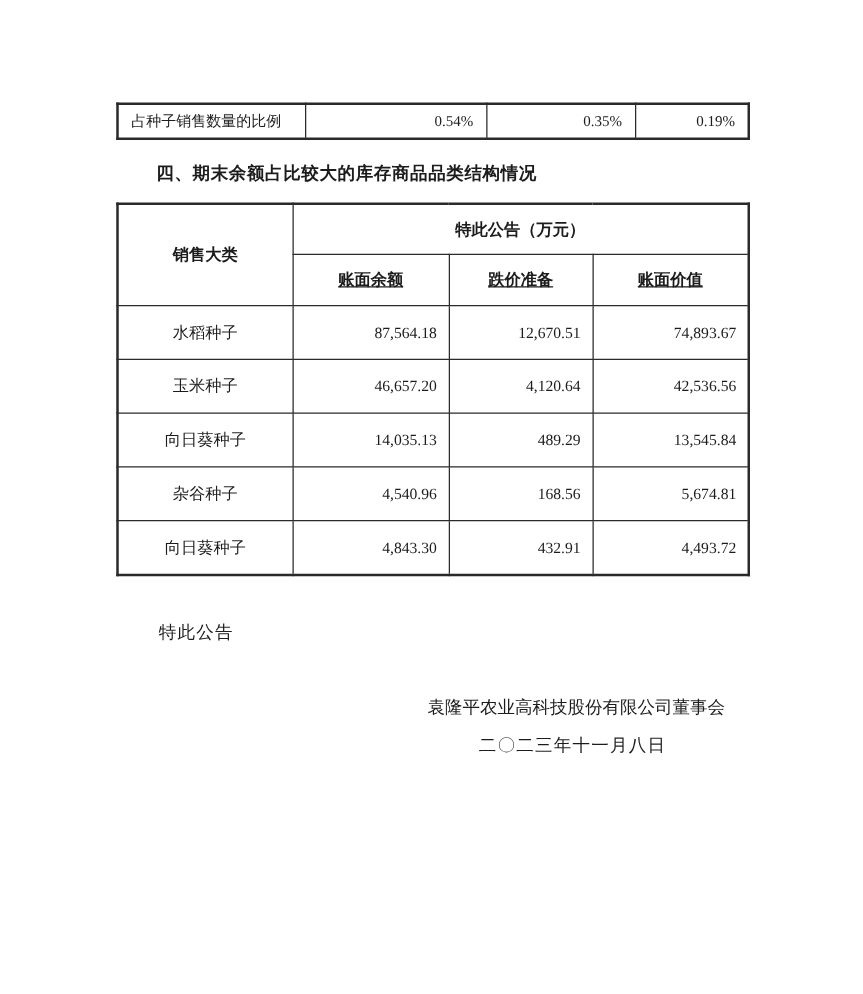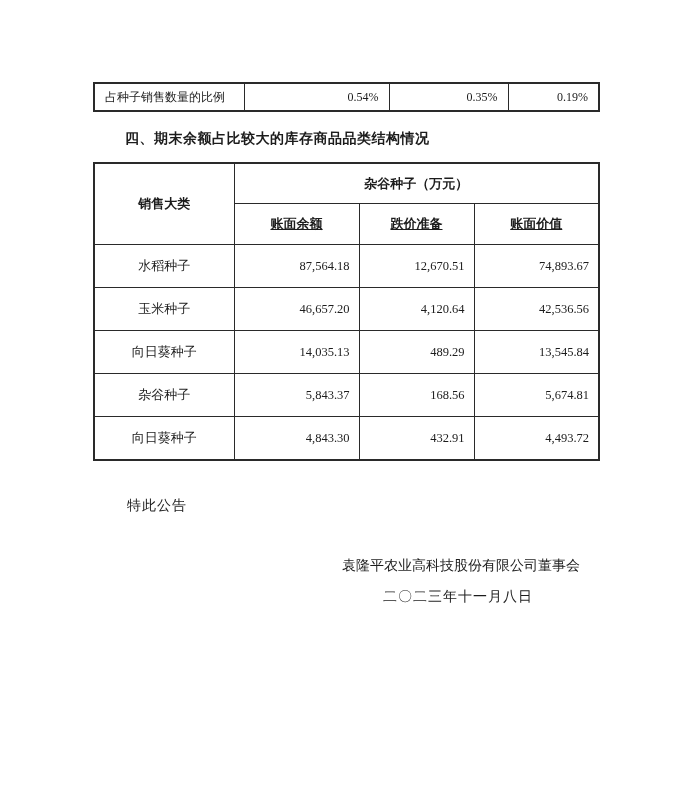--- a/index.html
+++ b/index.html
@@ -141,21 +141,21 @@
   <table class="doc-table main-table">
     <colgroup>
       <col style="width:140px">
       <col style="width:125px">
       <col style="width:115px">
       <col style="width:125px">
     </colgroup>
     <tbody>
       <tr>
         <td class="hdr" rowspan="2">销售大类</td>
-        <td class="hdr group-hdr" colspan="3">杂谷种子（万元）</td>
+        <td class="hdr group-hdr" colspan="3">特此公告（万元）</td>
       </tr>
       <tr>
         <td class="hdr sub-hdr">账面余额</td>
         <td class="hdr sub-hdr">跌价准备</td>
         <td class="hdr sub-hdr">账面价值</td>
       </tr>
       <tr>
         <td class="cat">水稻种子</td>
         <td class="num">87,564.18</td>
         <td class="num">12,670.51</td>
@@ -168,21 +168,21 @@
         <td class="num">42,536.56</td>
       </tr>
       <tr>
         <td class="cat">向日葵种子</td>
         <td class="num">14,035.13</td>
         <td class="num">489.29</td>
         <td class="num">13,545.84</td>
       </tr>
       <tr>
         <td class="cat">杂谷种子</td>
-        <td class="num">5,843.37</td>
+        <td class="num">4,540.96</td>
         <td class="num">168.56</td>
         <td class="num">5,674.81</td>
       </tr>
       <tr>
         <td class="cat">向日葵种子</td>
         <td class="num">4,843.30</td>
         <td class="num">432.91</td>
         <td class="num">4,493.72</td>
       </tr>
     </tbody>

